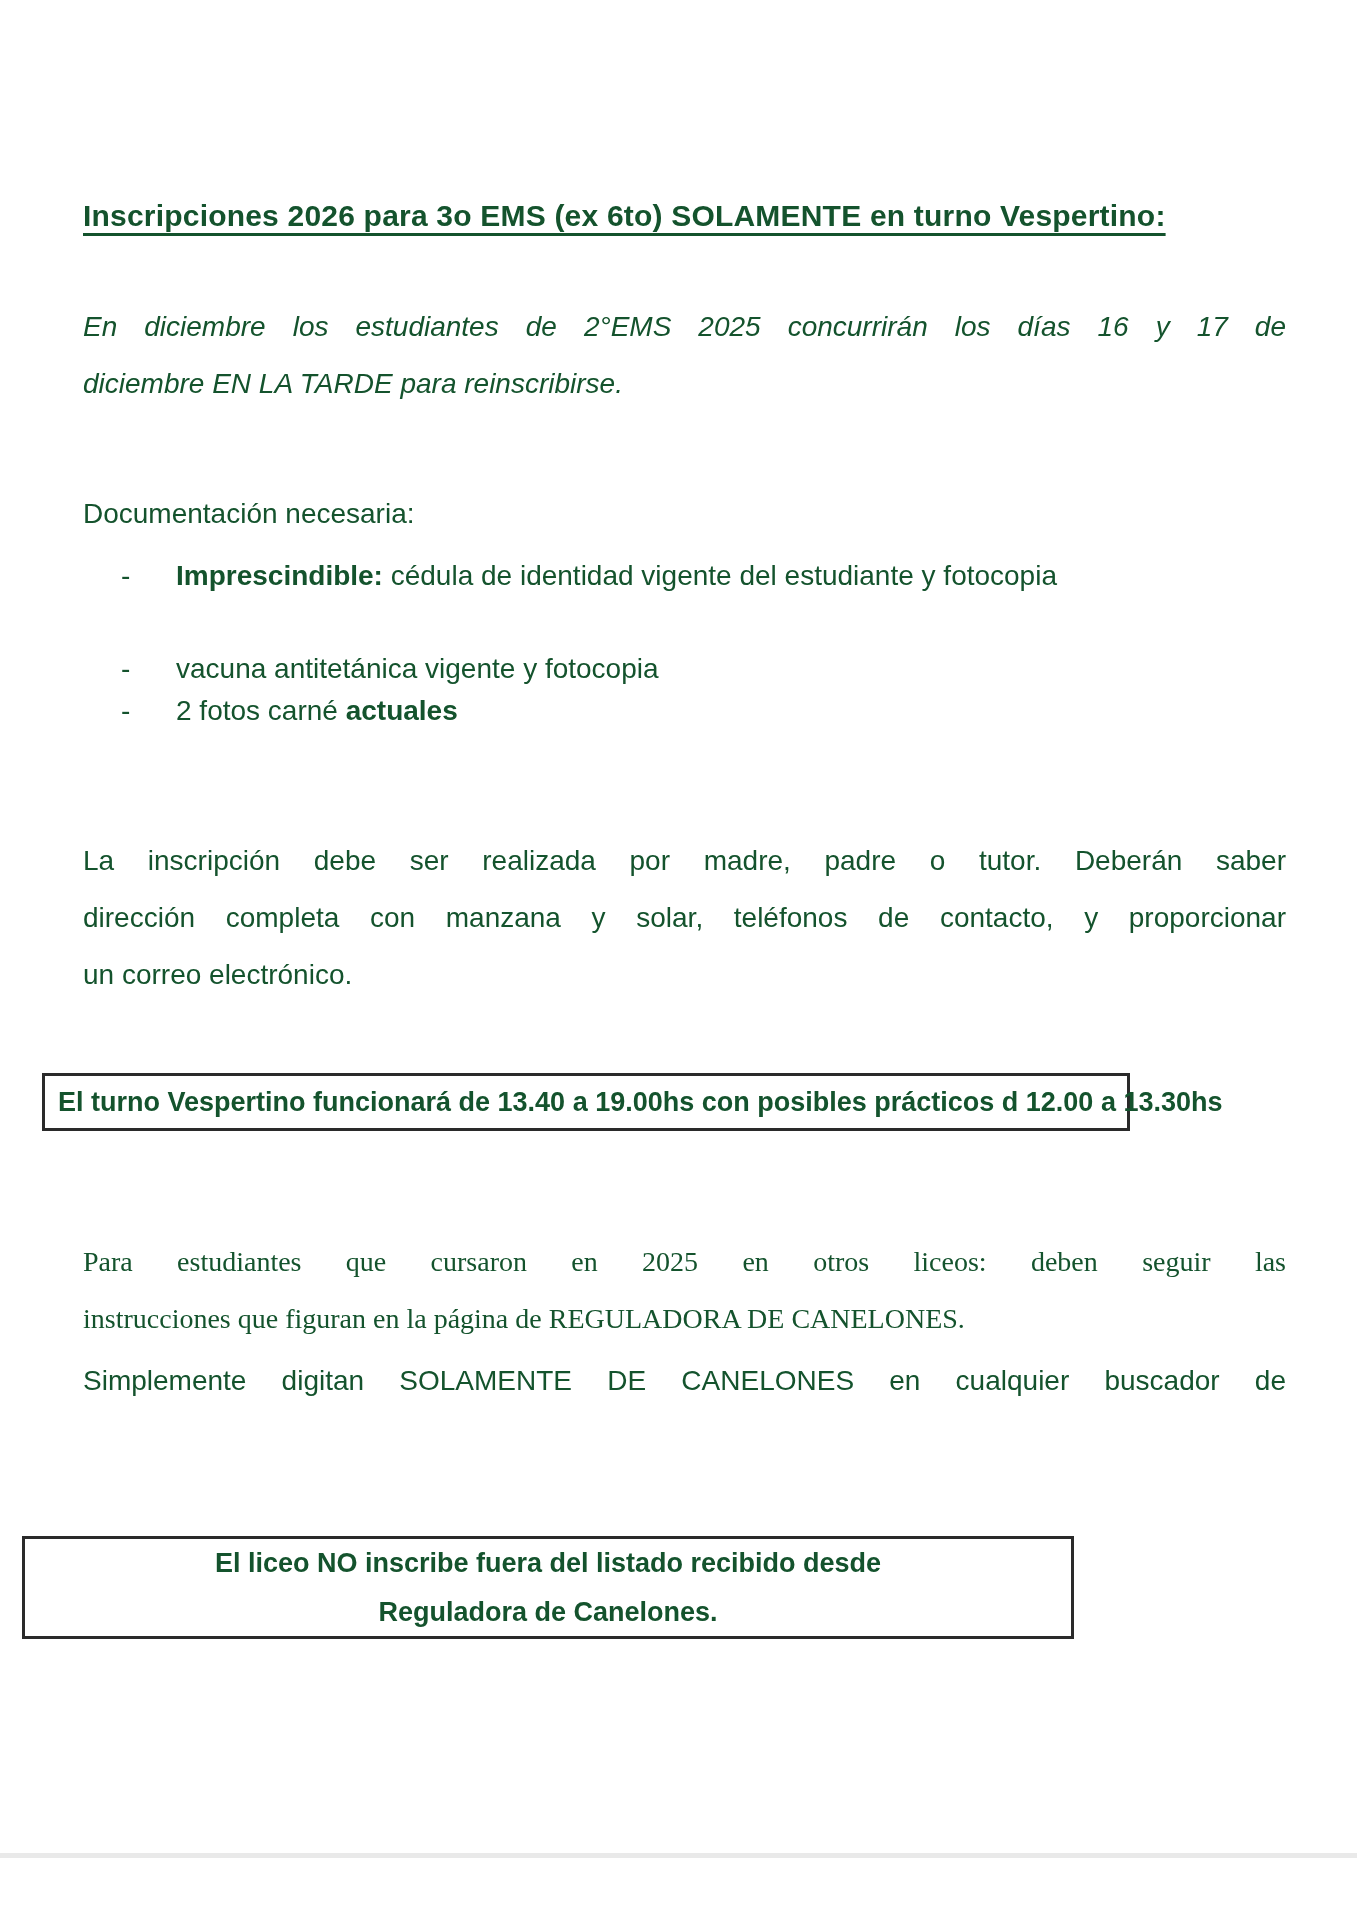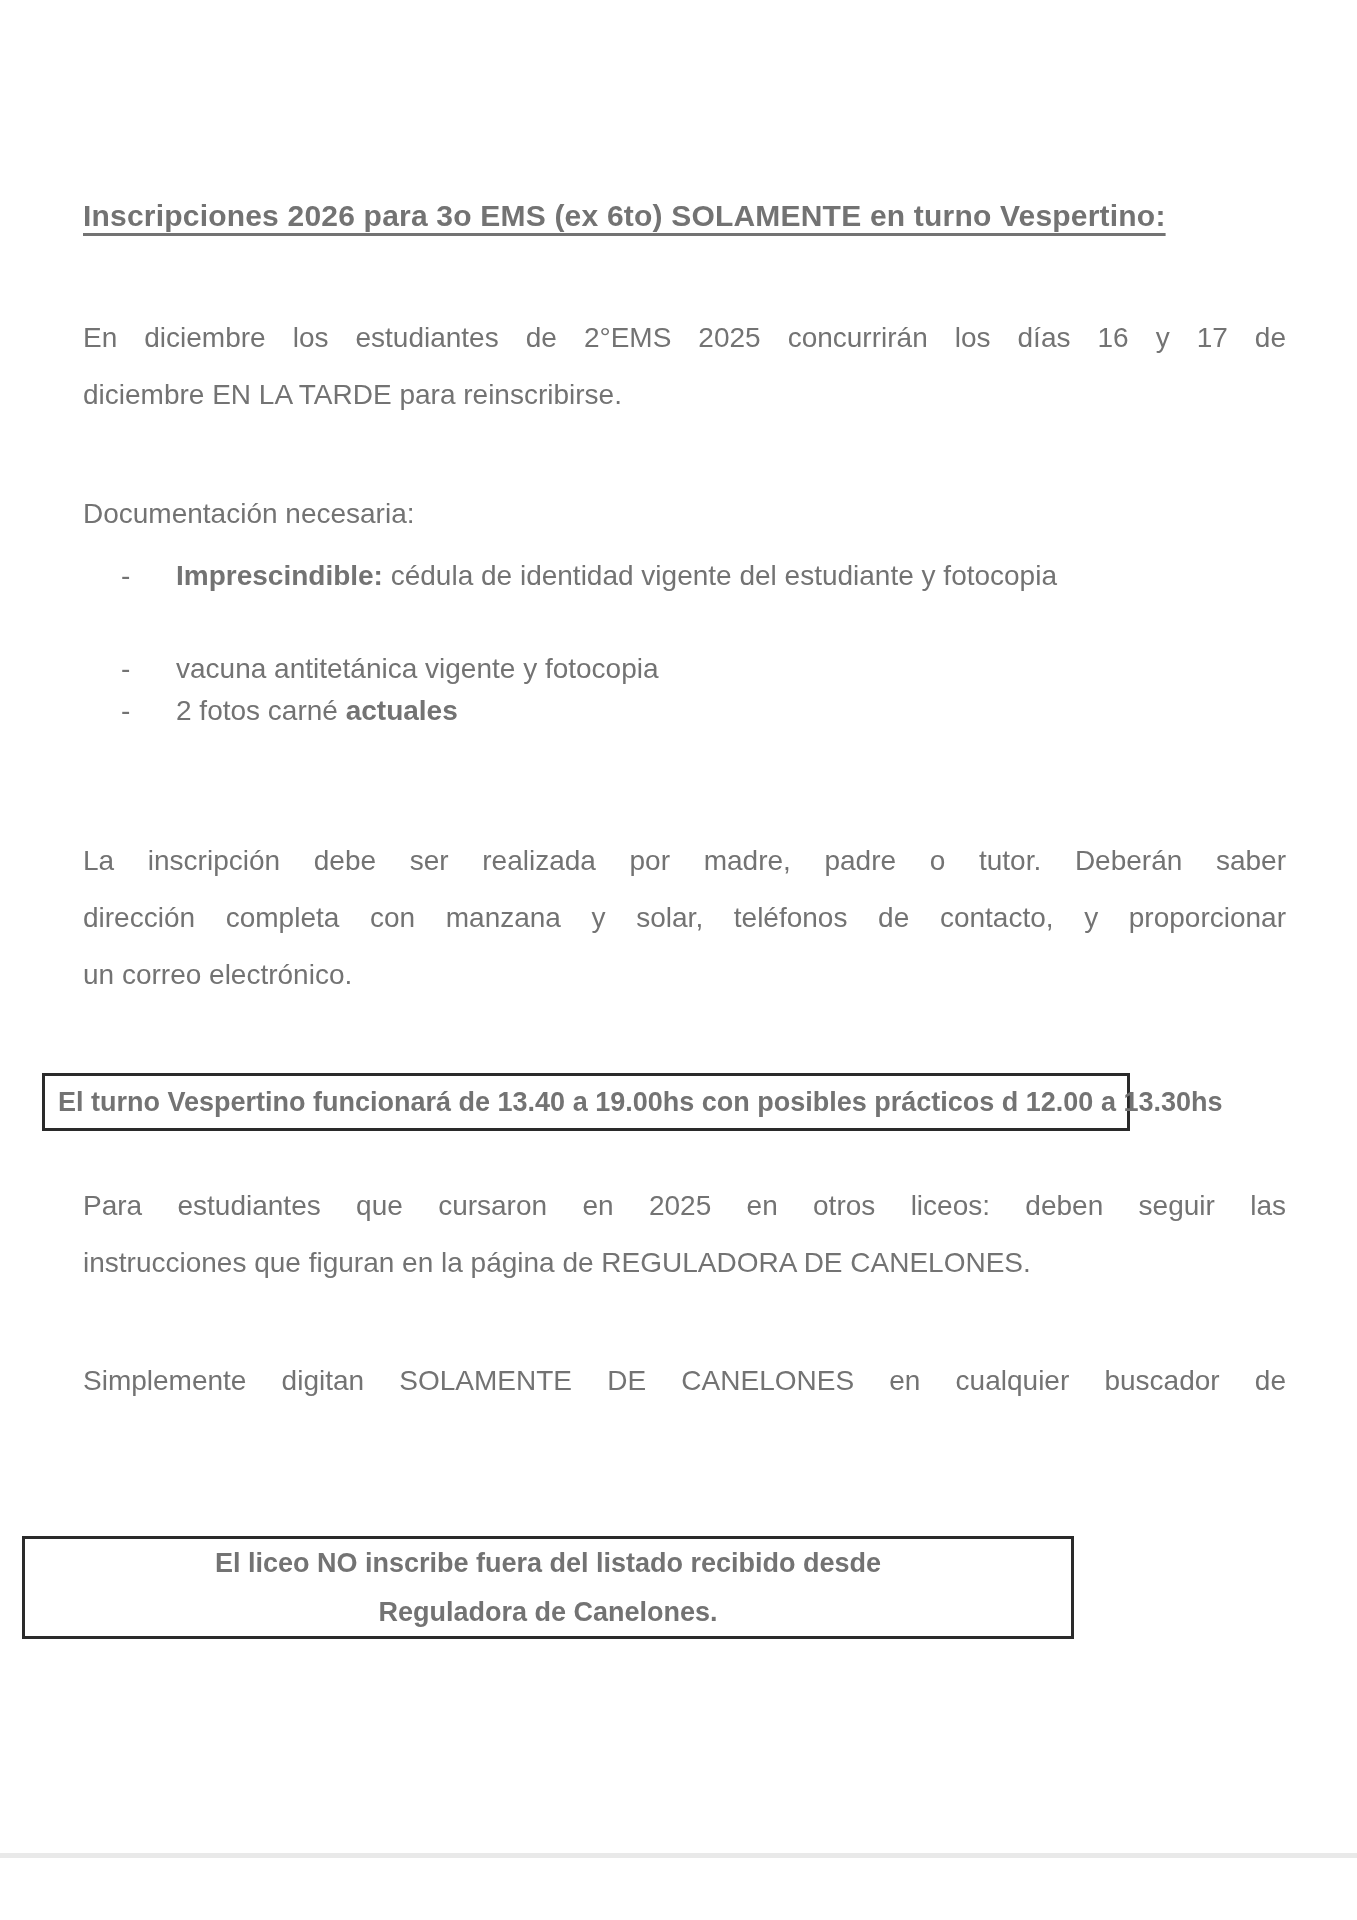--- a/index.html
+++ b/index.html
@@ -6,21 +6,21 @@
     margin: 0;
     padding: 0;
     background: #ffffff;
   }
   .page {
     position: relative;
     width: 1357px;
     height: 1920px;
     background: #ffffff;
     font-family: "Liberation Sans", sans-serif;
-    color: #737373;
+    color: #14532d;
     overflow: hidden;
   }
   .doc-title {
     position: absolute;
     left: 83px;
     top: 199px;
     font-size: 30px;
     font-weight: bold;
     white-space: nowrap;
     text-decoration: underline;
@@ -100,21 +100,21 @@
     background: #e9e9e9;
   }
 </style>
 </head>
 <body>
 
 <div class="page">
 
   <div class="doc-title">Inscripciones 2026 para 3o EMS  (ex 6to) SOLAMENTE en turno Vespertino:</div>
 
-  <div class="para" style="top:309px;">
+  <div class="para" style="top:298px;font-style:italic;">
     <div class="jline">En diciembre los estudiantes de 2°EMS 2025 concurrirán los días 16 y 17 de</div>
     <div class="lline">diciembre EN LA TARDE para reinscribirse.</div>
   </div>
 
   <div class="heading" style="top:485px;">Documentación necesaria:</div>
 
   <div class="bullet-row" style="top:547px;">
     <span class="bullet-marker">-</span><span></span><span class="b">Imprescindible:</span><span> cédula de identidad vigente del estudiante y fotocopia</span>
   </div>
 
@@ -129,21 +129,21 @@
   <div class="para" style="top:832px;">
     <div class="jline">La inscripción debe ser realizada por madre, padre o tutor. Deberán saber</div>
     <div class="jline">dirección completa con manzana y solar, teléfonos de contacto, y proporcionar</div>
     <div class="lline">un correo electrónico.</div>
   </div>
 
   <div class="notice-box-1">
     <span>El turno Vespertino funcionará de 13.40 a 19.00hs con posibles prácticos d 12.00 a 13.30hs</span>
   </div>
 
-  <div class="para" style="top:1177px;">
+  <div class="para" style="top:1233px;font-family:Liberation Serif, serif;">
     <div class="jline">Para estudiantes que cursaron en 2025 en otros liceos:  deben seguir las</div>
     <div class="lline">instrucciones que figuran en la página de REGULADORA DE CANELONES.</div>
   </div>
 
   <div class="para" style="top:1352px;">
     <div class="jline">Simplemente digitan SOLAMENTE DE CANELONES en cualquier buscador de</div>
   </div>
 
   <div class="notice-box-2">
     <div>El liceo NO inscribe fuera del listado recibido desde</div>

